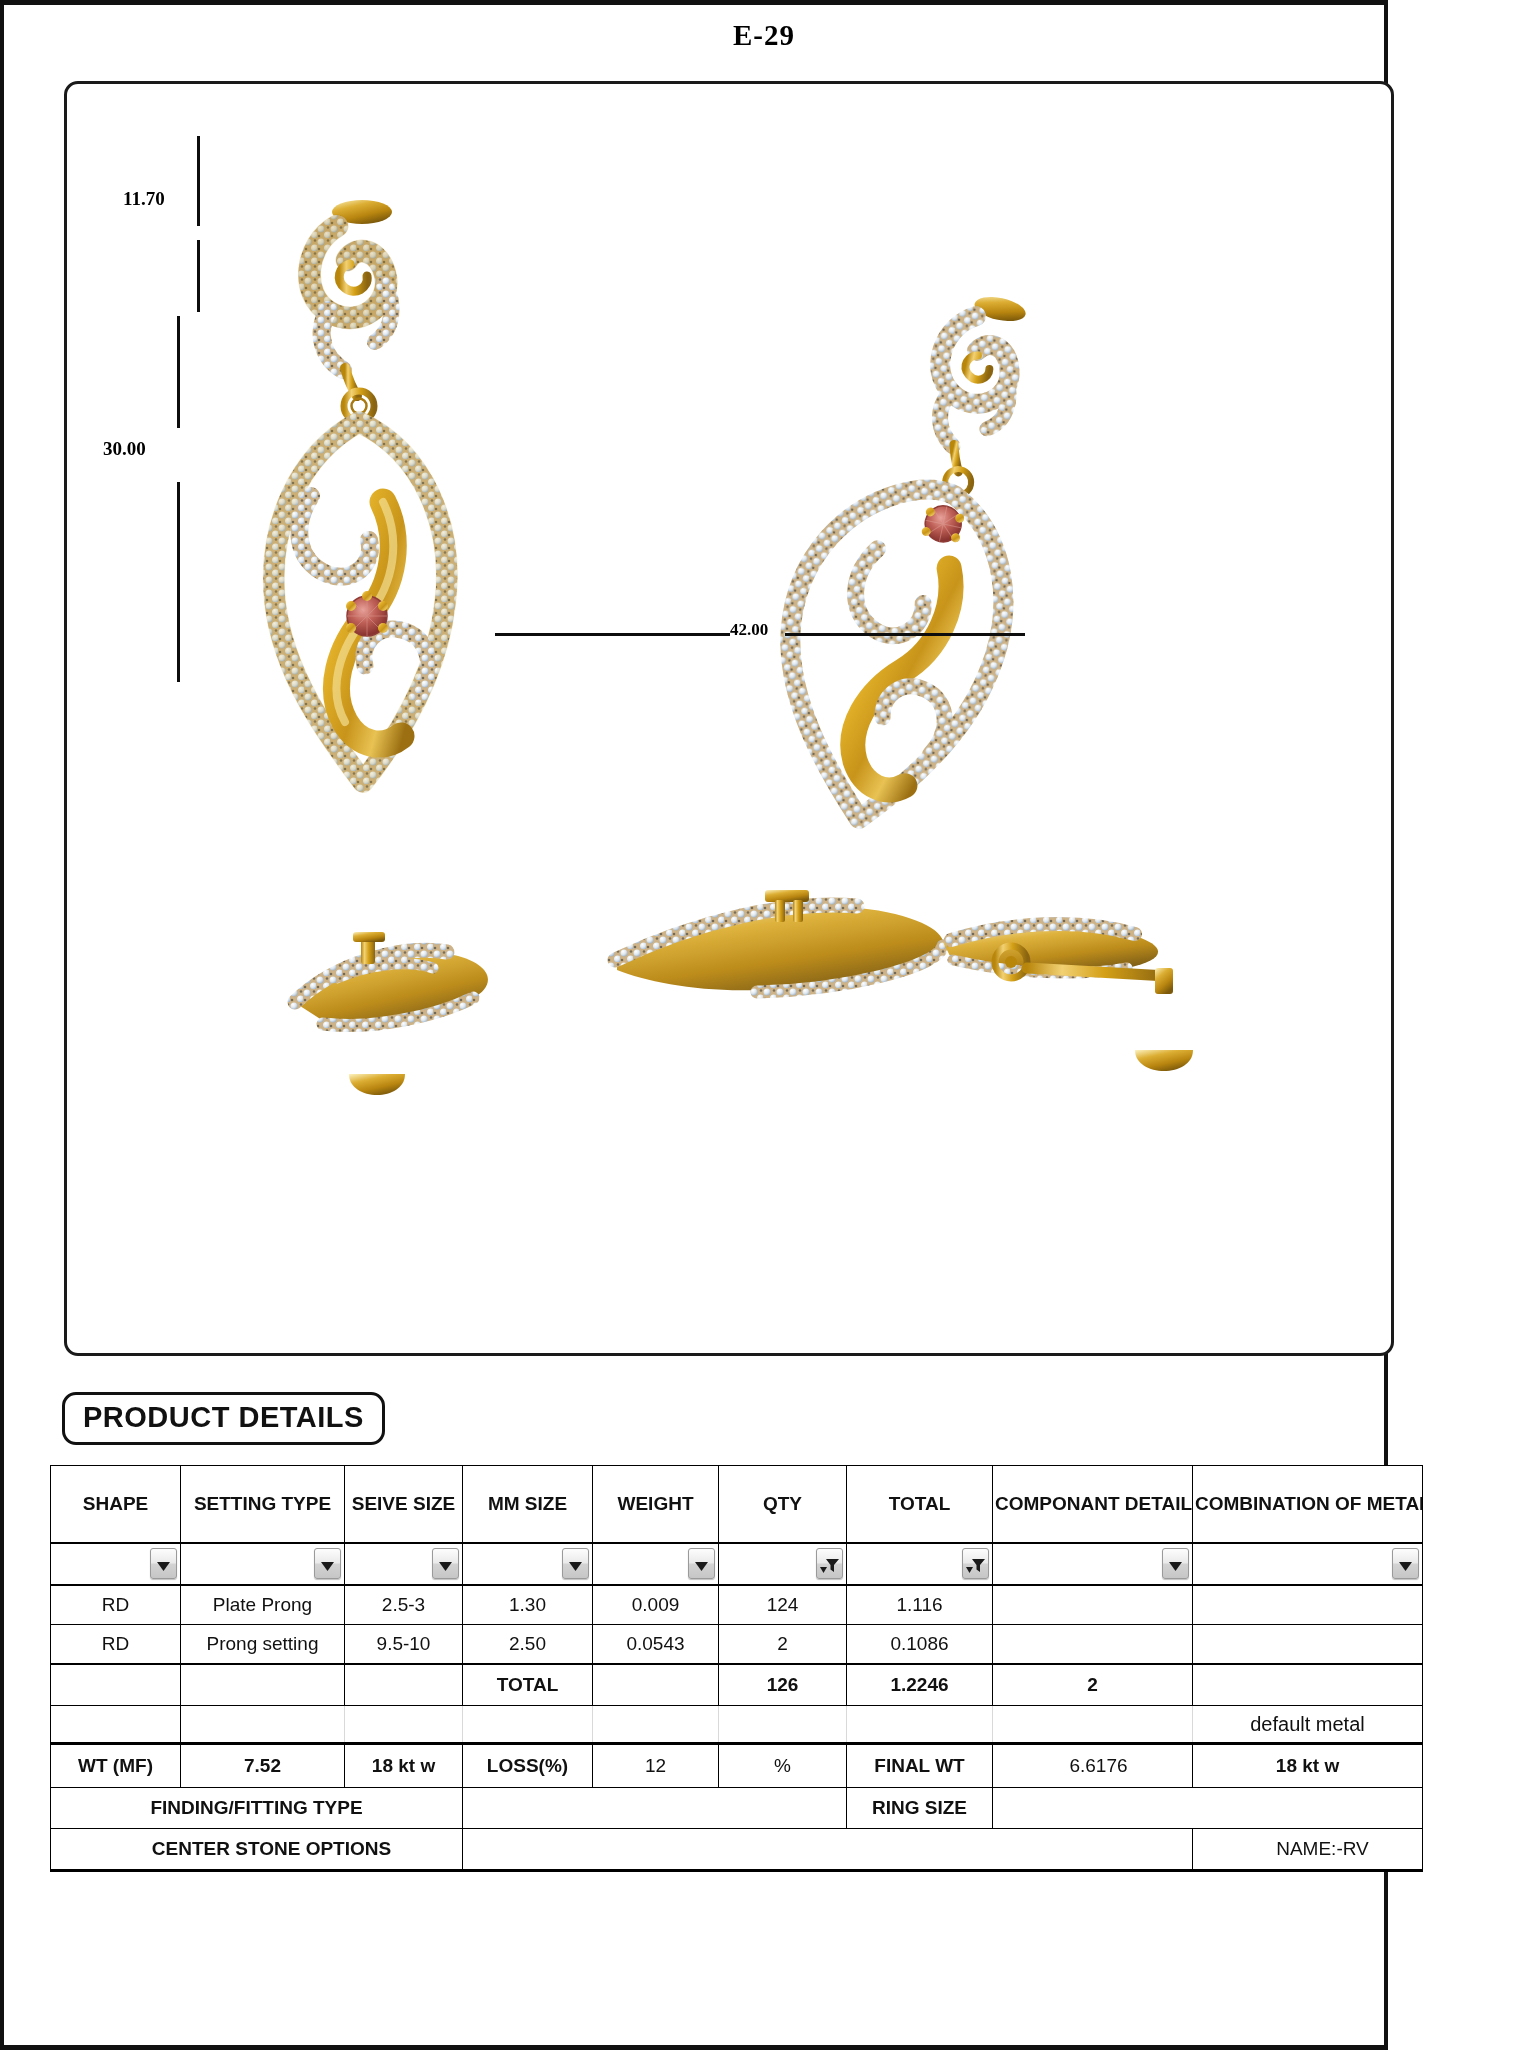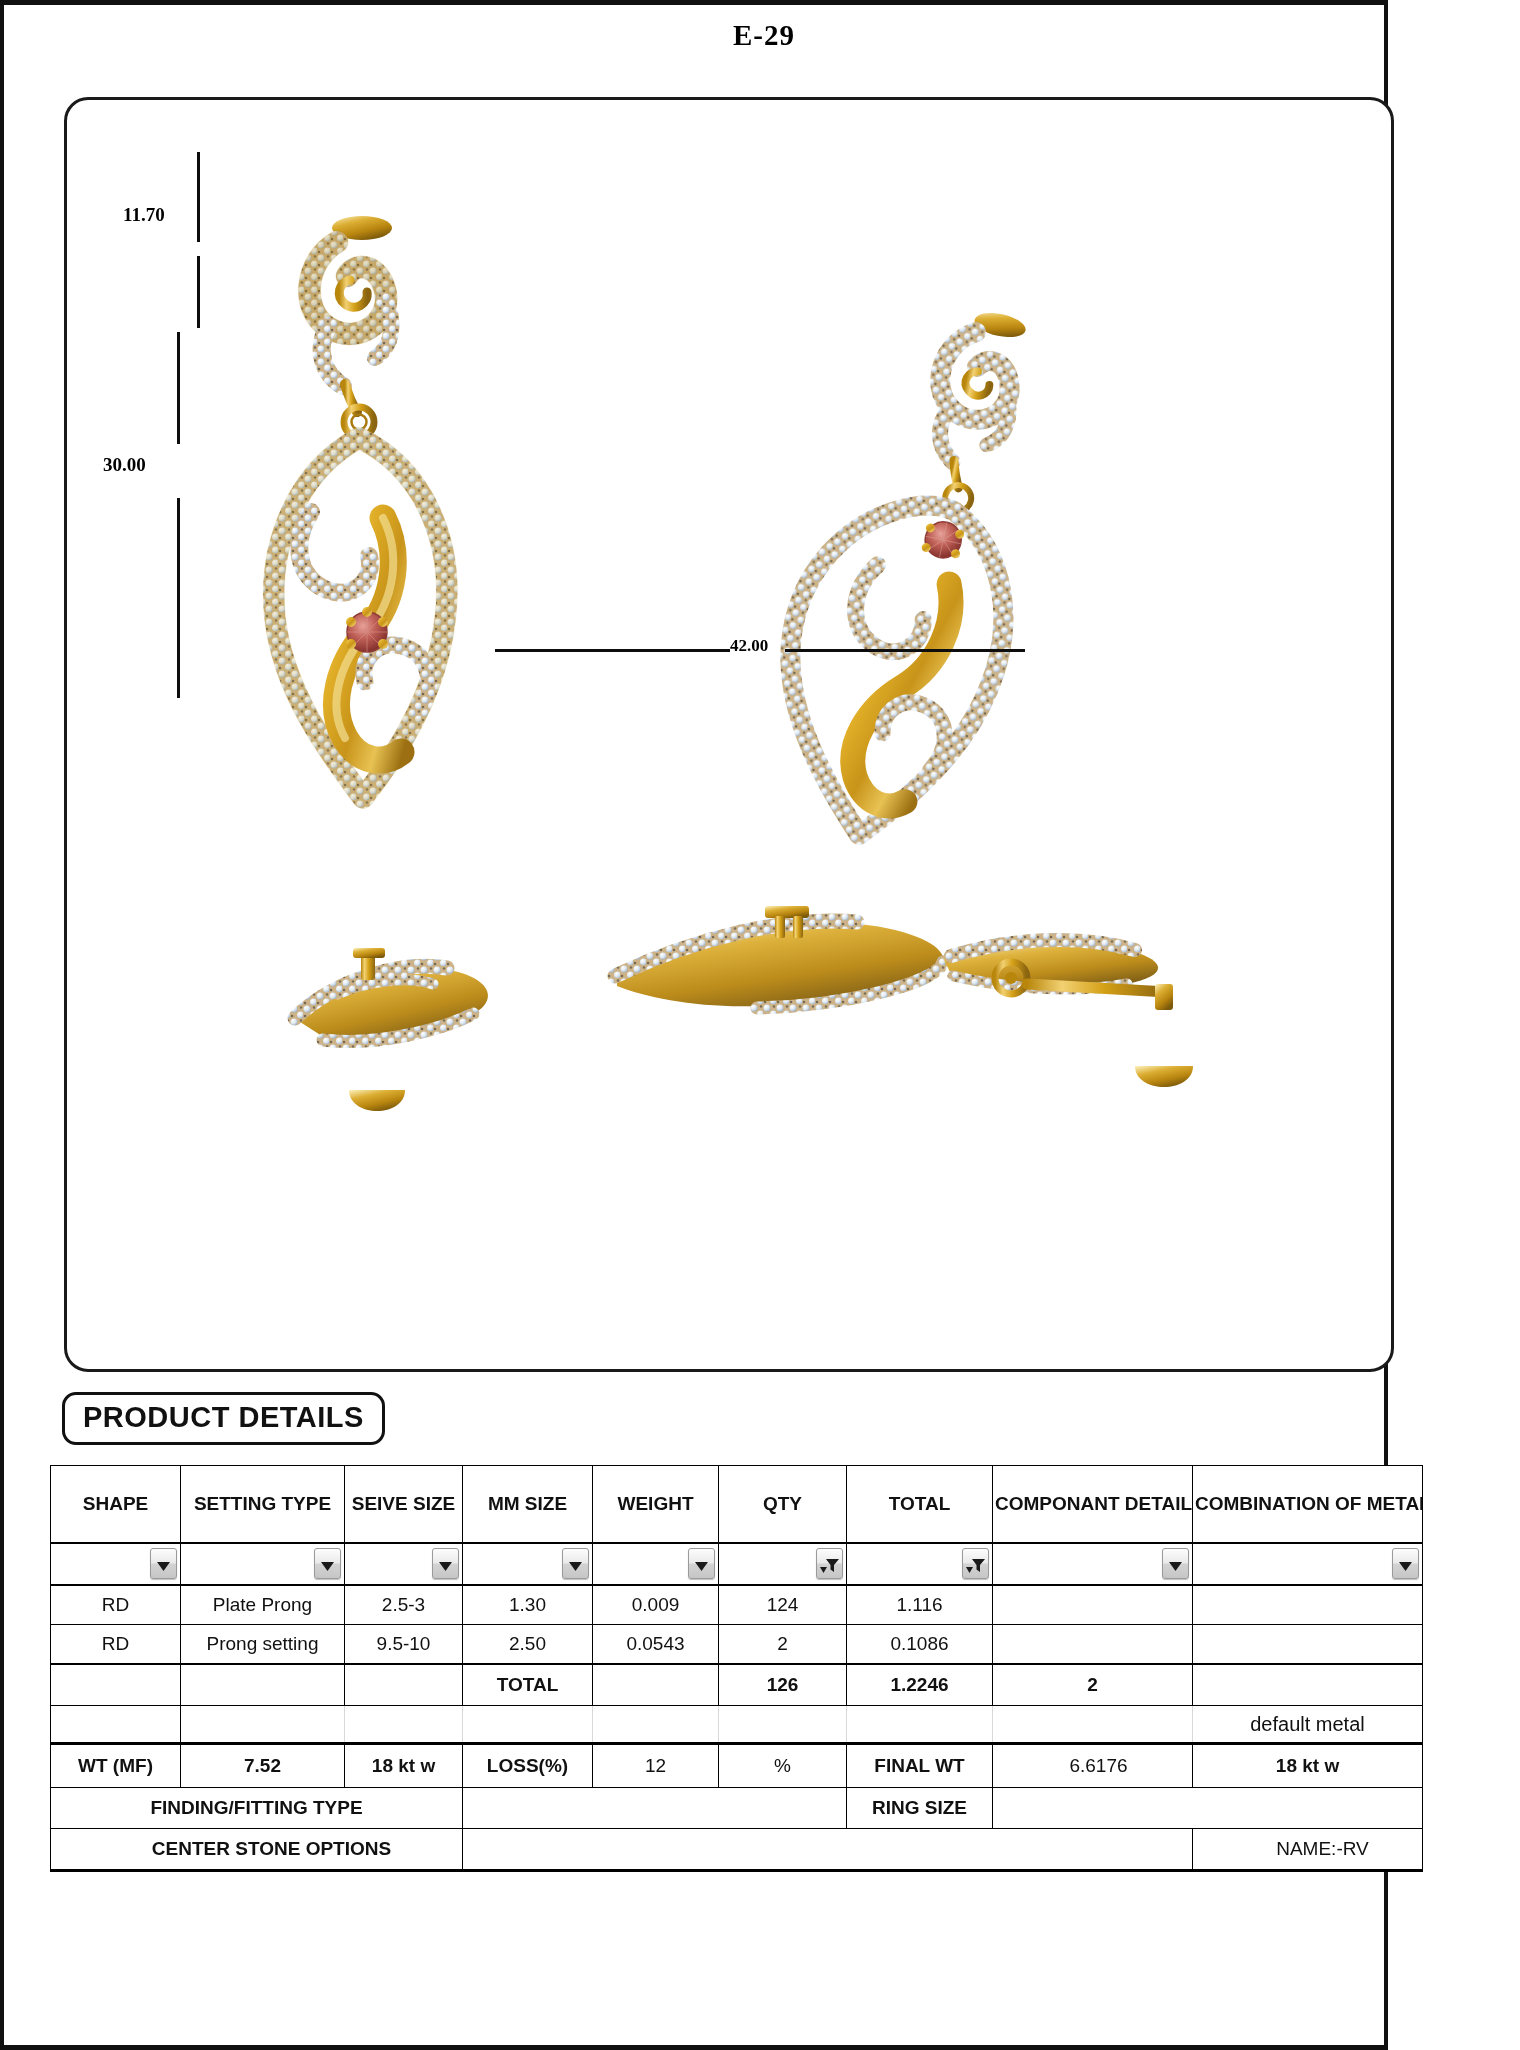--- a/index.html
+++ b/index.html
@@ -41,26 +41,26 @@
     font-weight: bold;
     font-size: 29px;
     letter-spacing: 1px;
     color: #000;
   }
 
   
   #image-panel {
     position: absolute;
     left: 60px;
-    top: 92px;
+    top: 76px;
     width: 1330px;
     height: 1275px;
     box-sizing: border-box;
     border: 3px solid #1a1a1a;
-    border-radius: 24px;
+    border-radius: 14px;
     background: #fff;
   }
 
   
   .dim-label {
     position: absolute;
     font-family: "Liberation Serif", serif;
     font-weight: bold;
     font-size: 19px;
     color: #000;

